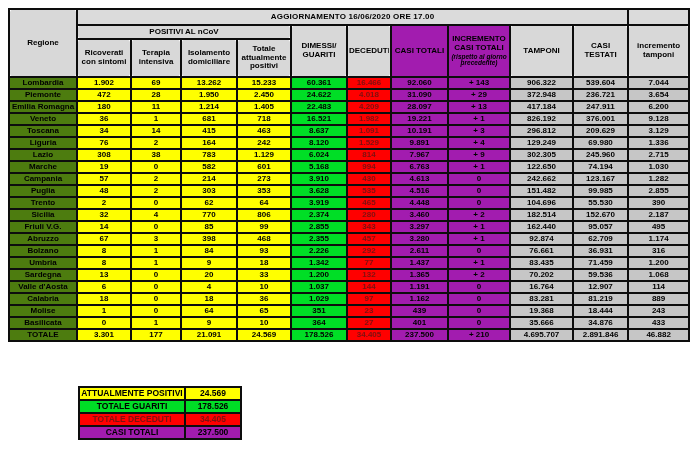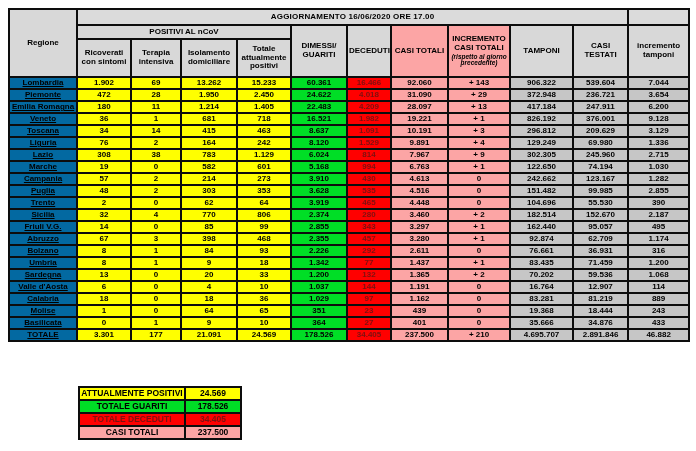--- a/index.html
+++ b/index.html
@@ -18,30 +18,30 @@
     border: 2px solid #0d0d0d;
     padding: 0 1px;
     text-align: center;
     vertical-align: middle;
     font-weight: bold;
     overflow: hidden;
   }
   .main { position: absolute; left: 8px; top: 8px; width: 682px; }
   .main thead th { font-size: 8px; line-height: 1.12; }
   .banner-cell { height: 16px; background: #dbdbdb; font-size: 9.5px; letter-spacing: .2px; }
-  .hdr { background: #d8d8d8; }
+  .hdr { background: #d8d8d8; border-radius: 6px; }
   .reg-hdr { font-size: 9px; }
   tr.group-row th { height: 14px; }
   tr.subhdr-row th { height: 38px; margin-left: 8px; }
   .main tbody td { height: 11px; font-size: 8px; line-height: 10px; white-space: nowrap; }
-  .cell-region { background: #0369a1; text-decoration: underline; }
+  .cell-region { background: #4d7c0f; }
   .c-yellow { background: #ffff00; }
   .c-green  { background: #00de26; }
   .c-red    { background: #ff0000; color: #7e1010; }
-  .c-orange { background: #fca5a5; }
+  .c-orange { background: #a21caf; }
   .c-gray   { background: #c6c6c6; }
   .it { }
   .sub { font-size: 6.5px; font-style: italic; line-height: 1.05; margin-top: 1px; }
   .summary { position: absolute; left: 78px; top: 386px; width: 164px; }
   .summary td { height: 12px; font-size: 8.5px; line-height: 11px; white-space: nowrap; }
   .summary .lbl { width: 106px; }
   .summary .val { width: 56px; }
 </style>
 </head>
 <body>

